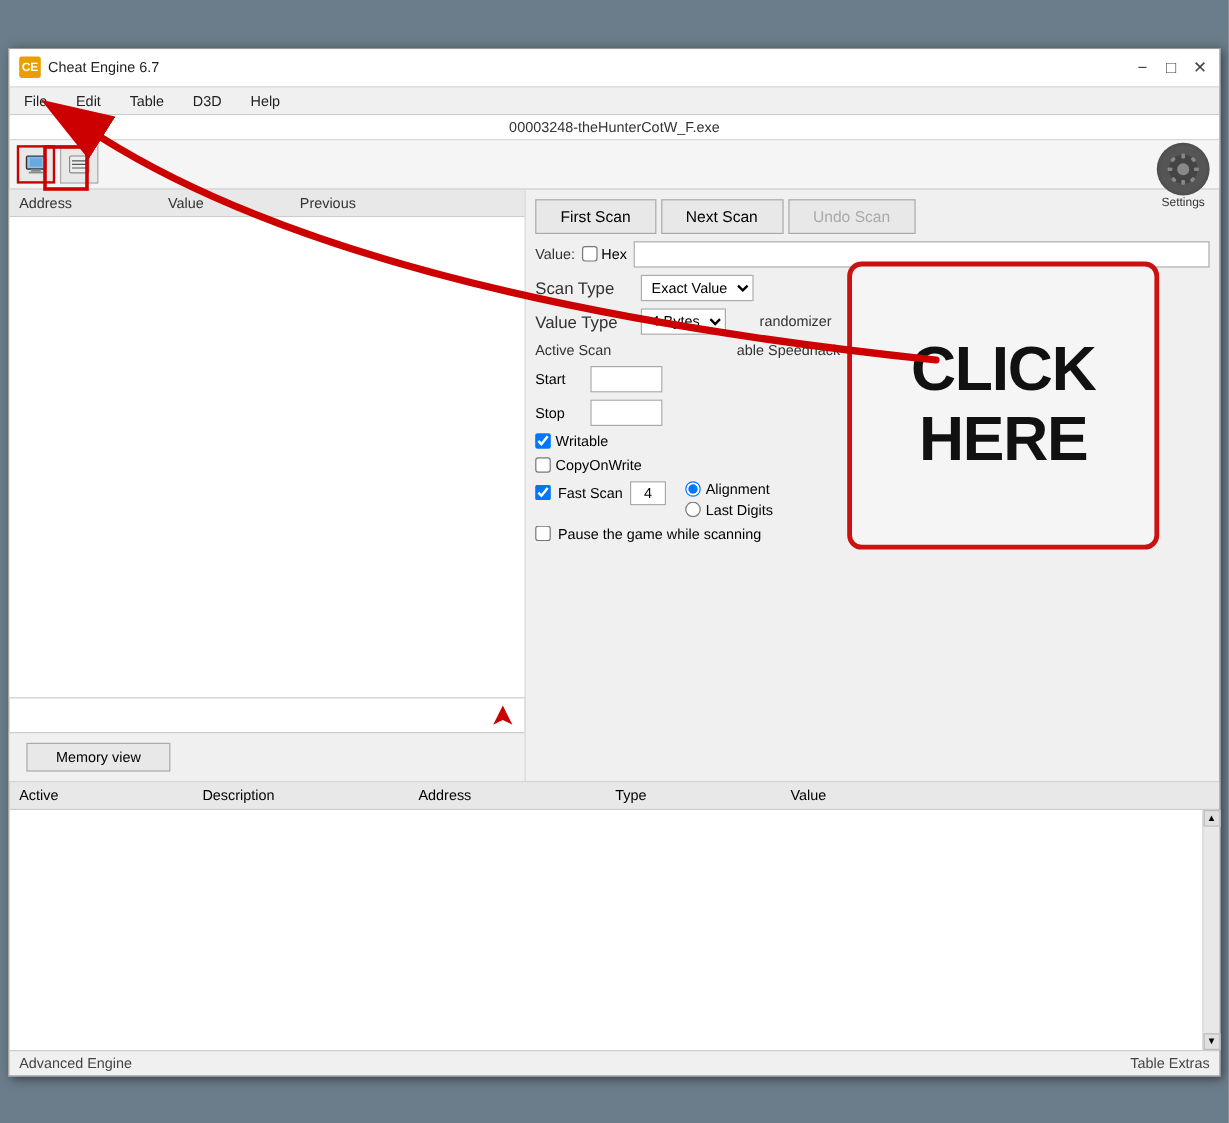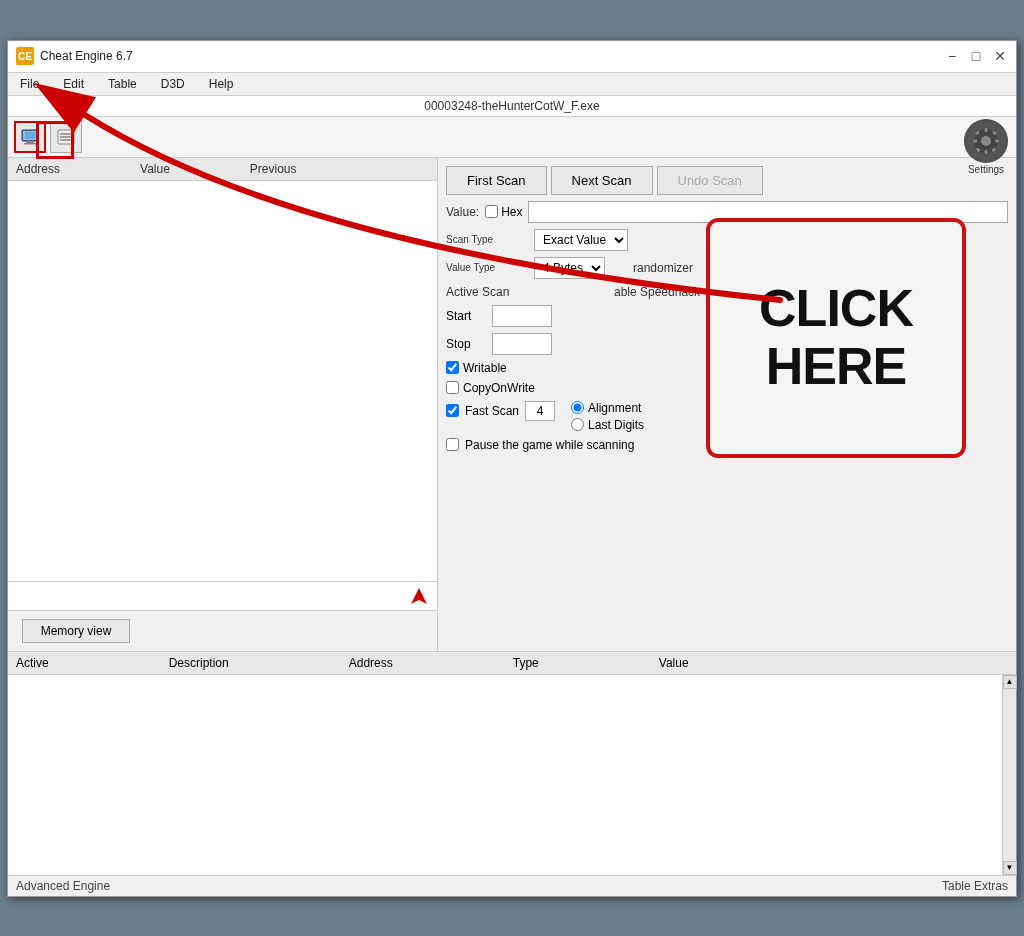--- a/index.html
+++ b/index.html
@@ -165,21 +165,21 @@
       background: #fff;
       min-height: 400px;
     }
     .memory-view-btn {
       margin: 4px 8px;
       padding: 4px 12px;
       background: #e8e8e8;
       border: 1px solid #aaa;
       cursor: pointer;
       font-size: 12px;
-      width: 108px;
+      width: 120px;
       text-align: center;
     }
     .right-panel {
       flex: 1;
       display: flex;
       flex-direction: column;
       padding: 8px;
       gap: 6px;
       position: relative;
     }
@@ -228,21 +228,21 @@
       align-items: center;
       gap: 3px;
       font-size: 12px;
     }
     .form-row {
       display: flex;
       align-items: center;
       gap: 8px;
     }
     .form-label {
-      font-size: 10px;
+      font-size: 14px;
       color: #333;
       min-width: 80px;
     }
     .form-select {
       padding: 2px 4px;
       font-size: 12px;
       border: 1px solid #aaa;
       background: #fff;
       height: 22px;
     }

